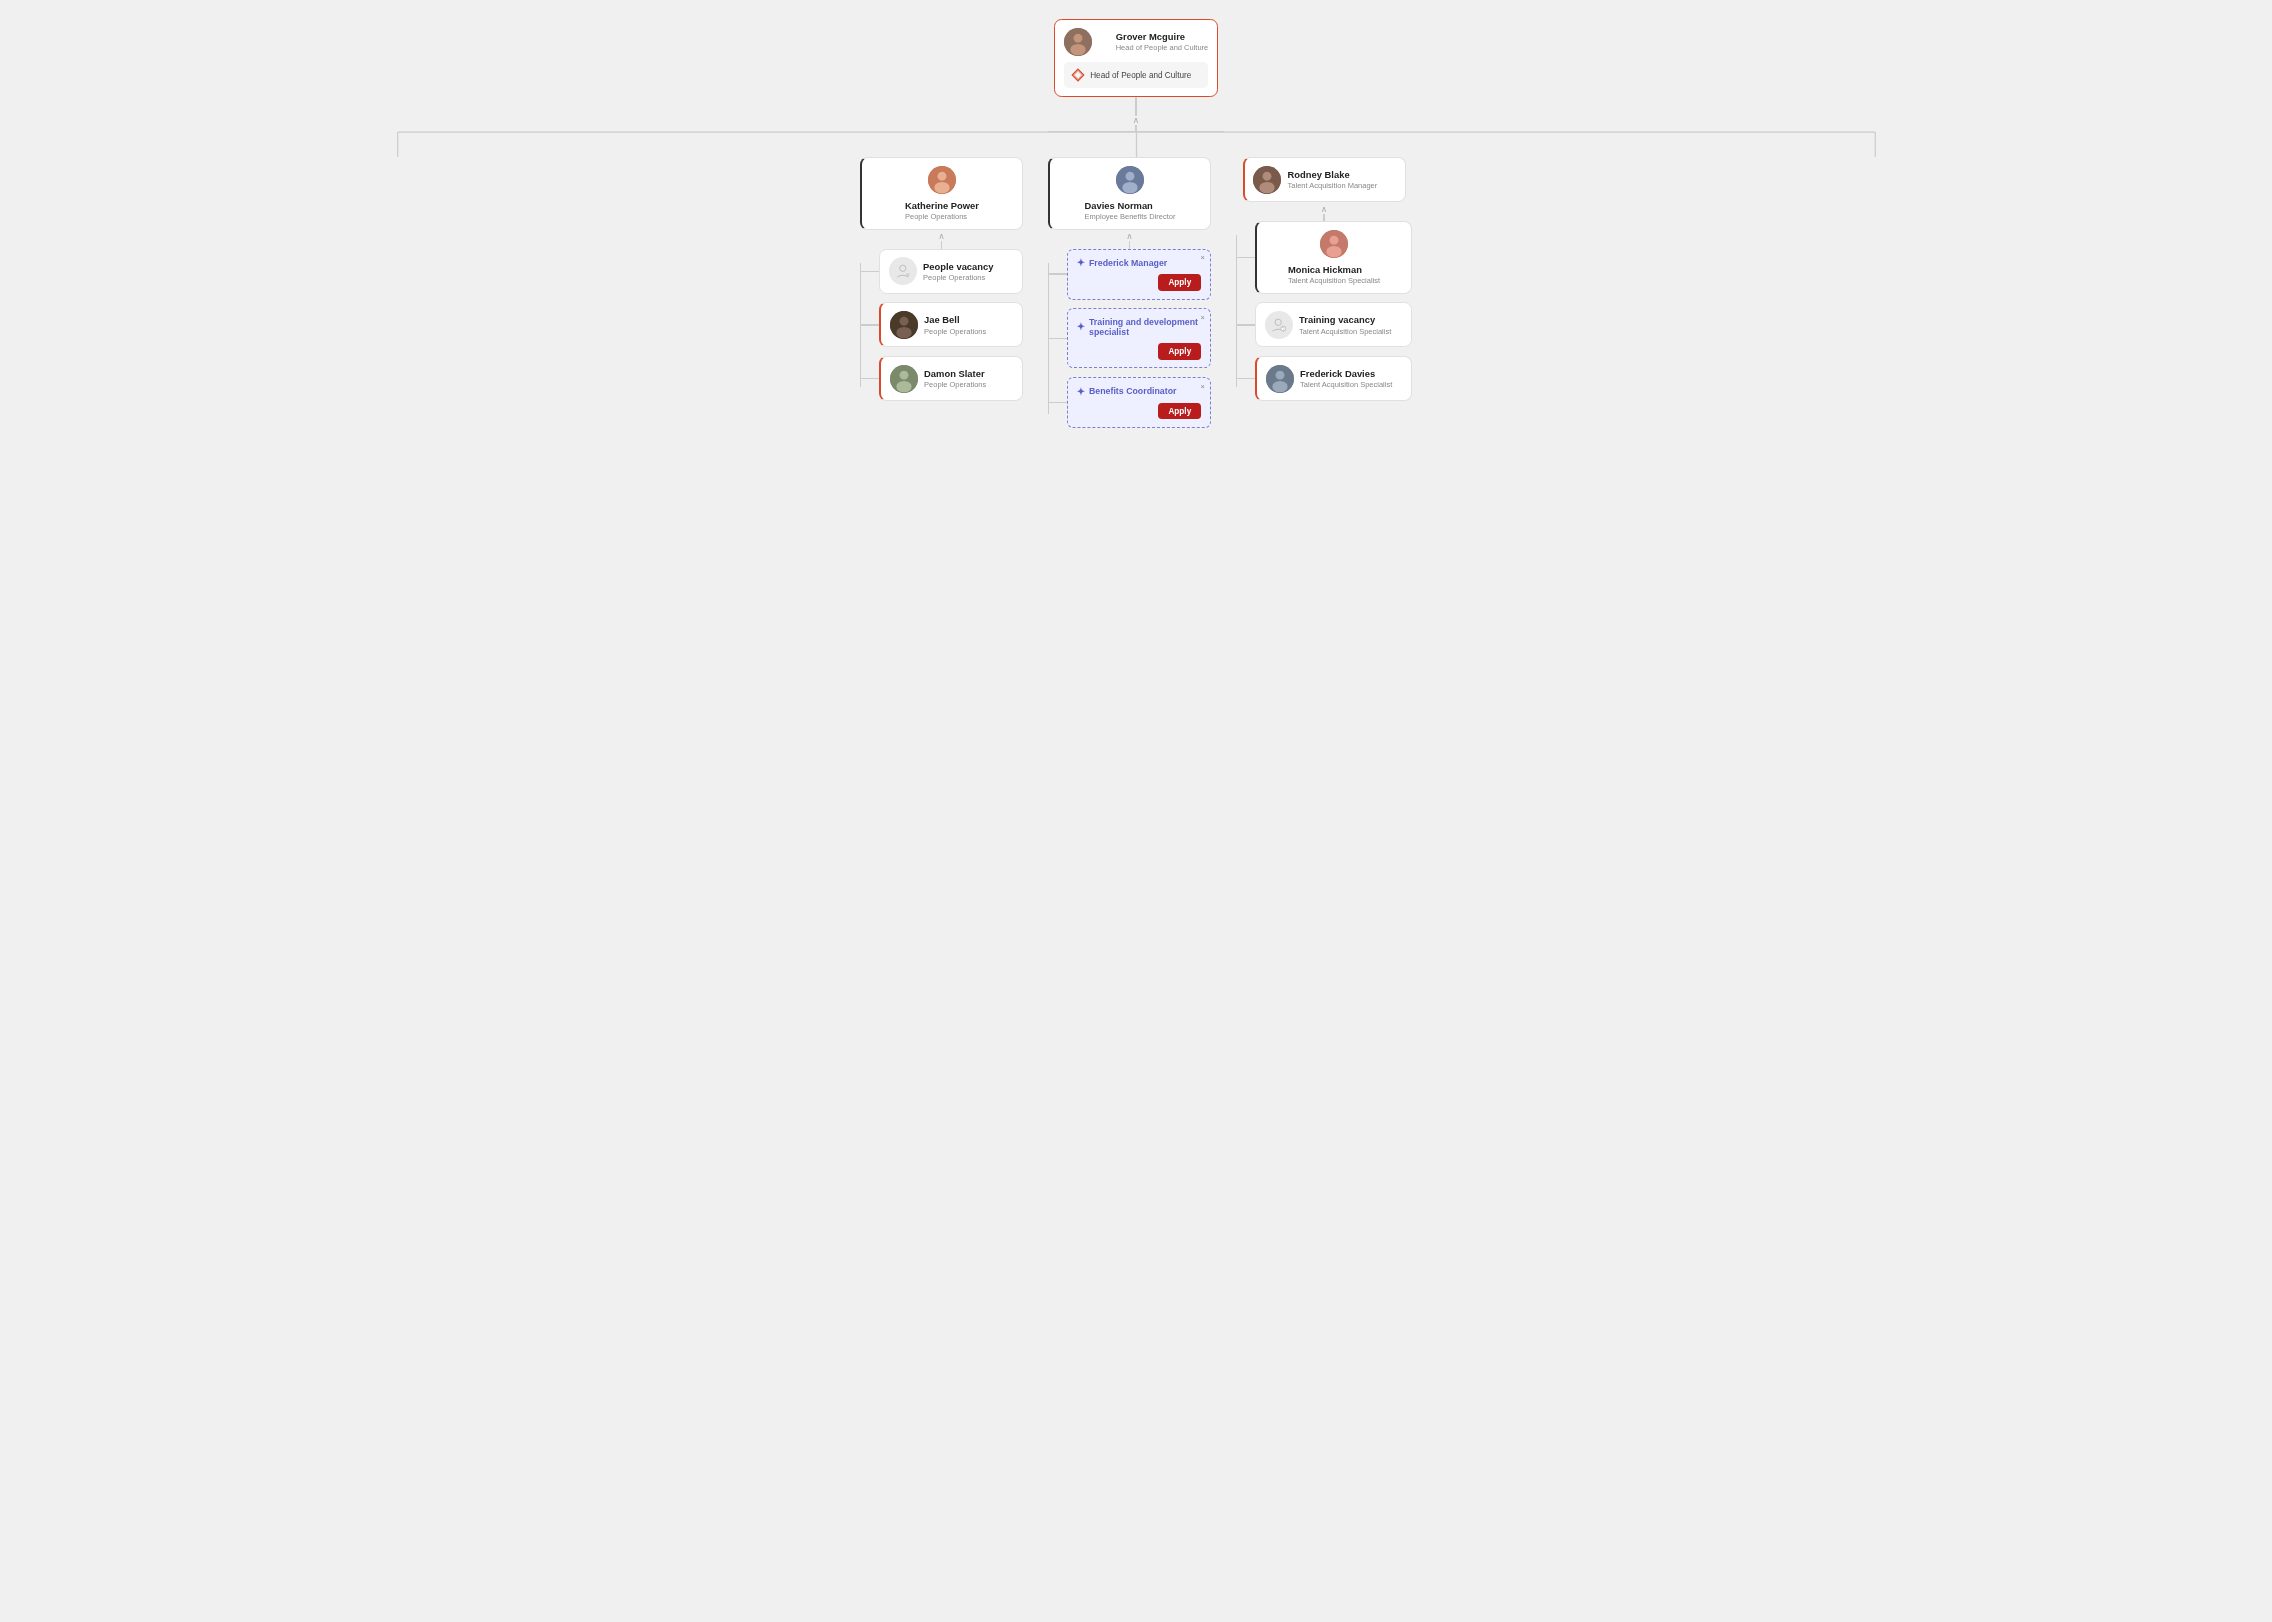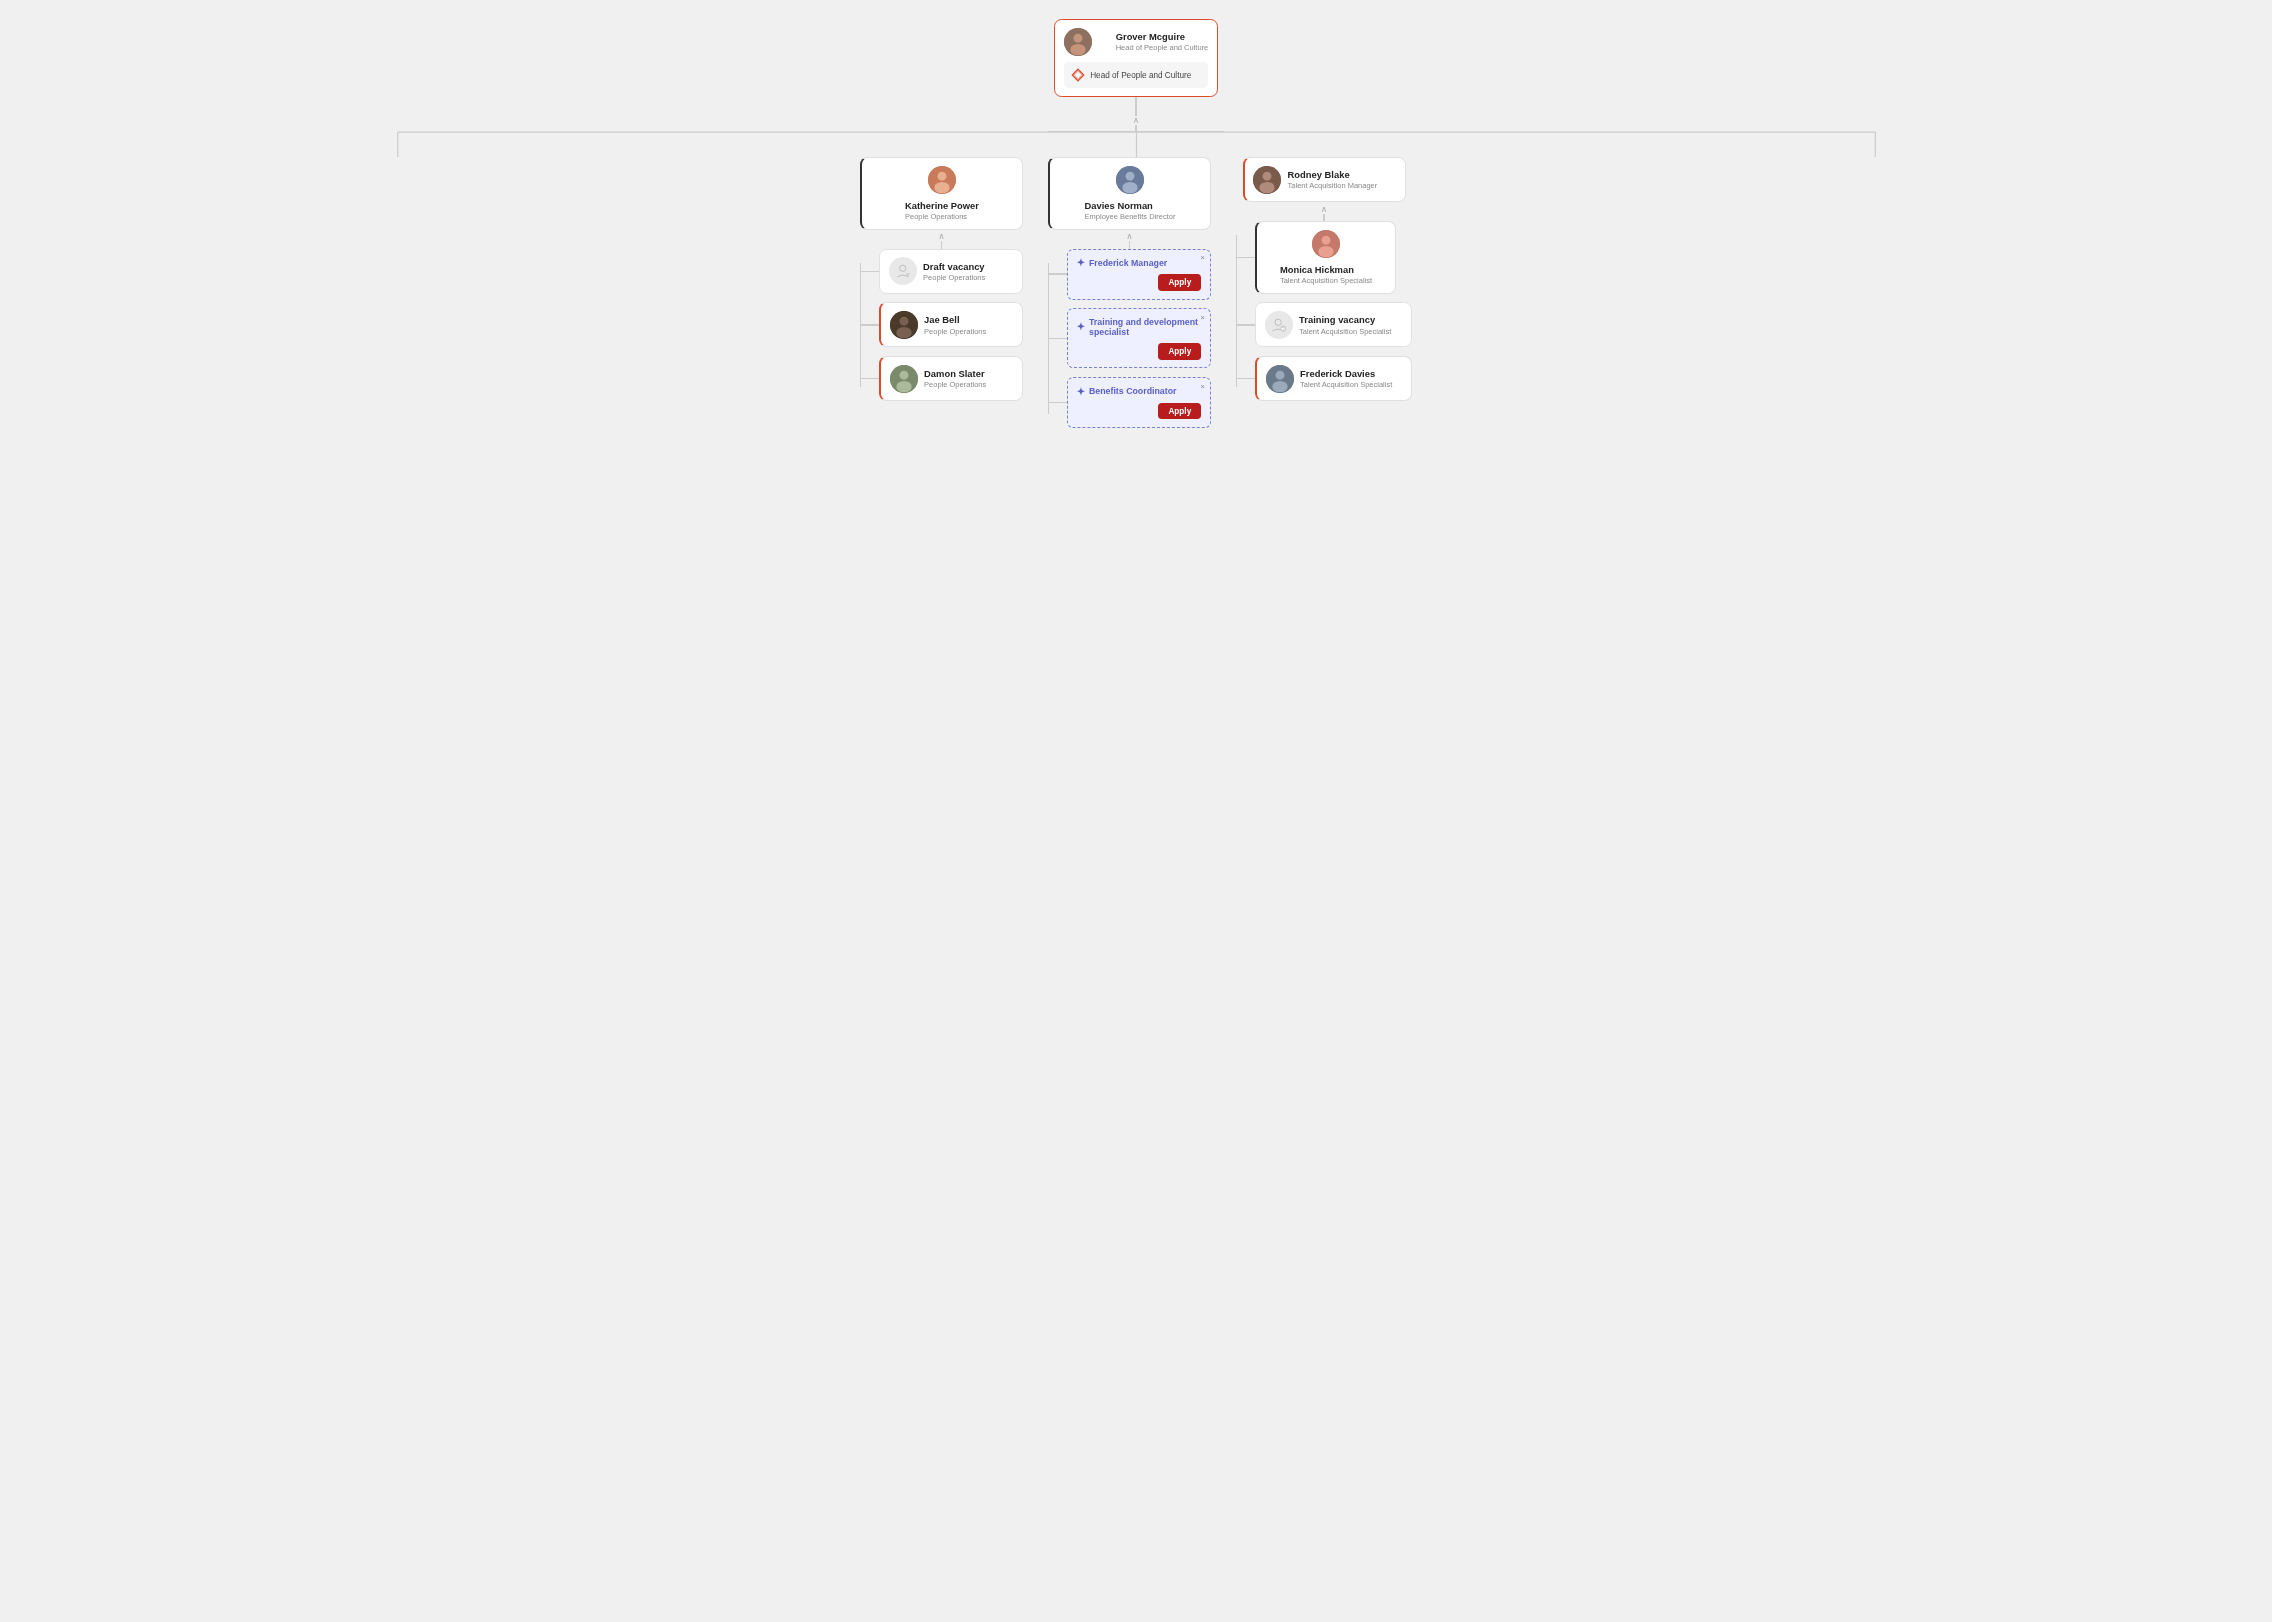--- a/index.html
+++ b/index.html
@@ -269,21 +269,21 @@
               <div class="card no-accent" style="width:144px;">
                 <div class="avatar-placeholder">
                   <svg width="17.6" height="17.6" viewBox="0 0 28 28">
                     <circle cx="14" cy="10" r="5" fill="none" stroke="#bbb" stroke-width="1.5"></circle>
                     <path d="M5 24 Q14 18 23 24" fill="none" stroke="#bbb" stroke-width="1.5"></path>
                     <line x1="20" y1="18" x2="24" y2="22" stroke="#bbb" stroke-width="1.5"></line>
                     <line x1="24" y1="18" x2="20" y2="22" stroke="#bbb" stroke-width="1.5"></line>
                   </svg>
                 </div>
                 <div class="card-info">
-                  <span class="card-name">Draft vacancy</span>
+                  <span class="card-name">People vacancy</span>
                   <span class="card-role">People Operations</span>
                 </div>
               </div>
             </div>
 
             <div class="child-with-line" style="margin-bottom:8.8px;">
               <div class="h-connector"></div>
               <div class="card red-left" style="width:144px;">
                 <div class="avatar-img" style="background:#4a3a2a;">
                   <svg width="28" height="28" viewBox="0 0 44 44" style="border-radius:50%;overflow:hidden;">
@@ -408,21 +408,21 @@
         </div>
 
         <div style="display:flex;">
           <div style="position:relative;">
             <div class="v-line" style="height:calc(100% - 28px); position:absolute; left:0; top:14px;"></div>
           </div>
           <div style="margin-left:0;">
 
             <div class="child-with-line" style="margin-bottom:8.8px;">
               <div class="h-connector"></div>
-              <div class="card dark-left" style="width:141px;">
+              <div class="card dark-left" style="width:157px;">
                 <div class="avatar-img" style="background:#c4796a;">
                   <svg width="28" height="28" viewBox="0 0 44 44" style="border-radius:50%;overflow:hidden;">
                     <circle cx="22" cy="22" r="22" fill="#c4796a"></circle>
                     <circle cx="22" cy="16" r="7" fill="#e8a090"></circle>
                     <ellipse cx="22" cy="34" rx="12" ry="9" fill="#e8a090"></ellipse>
                   </svg>
                 </div>
                 <div class="card-info">
                   <span class="card-name">Monica Hickman</span>
                   <span class="card-role">Talent Acquisition Specialist</span>

